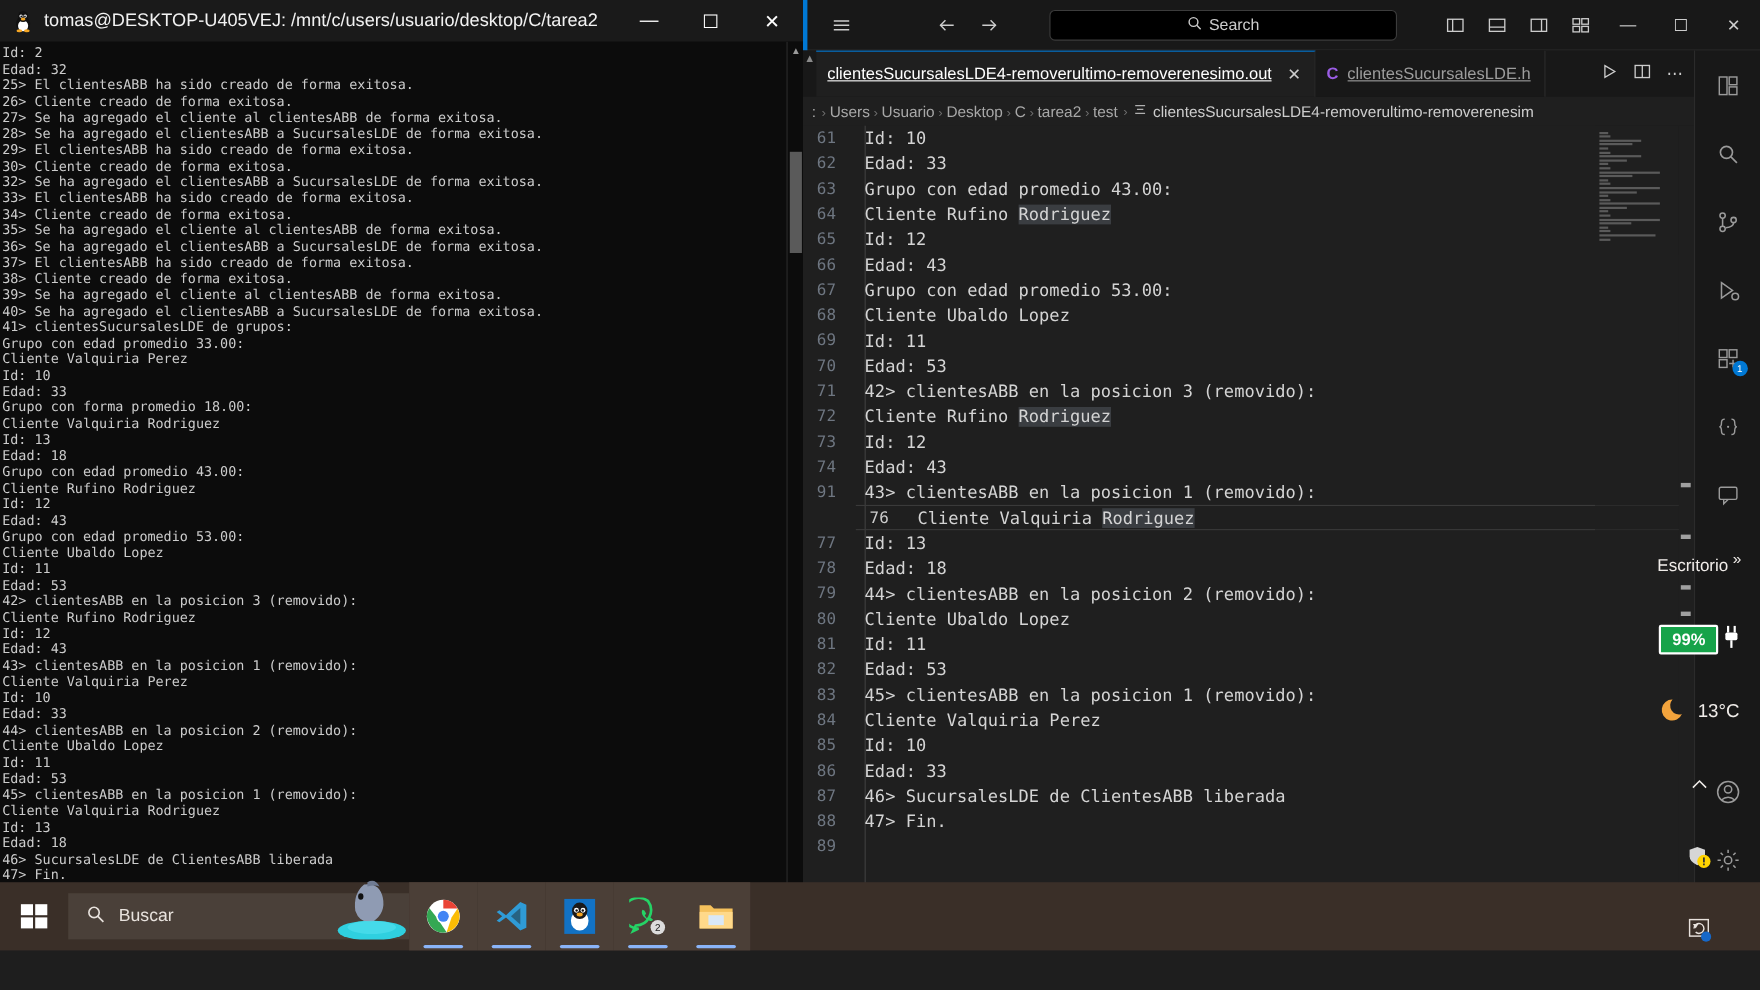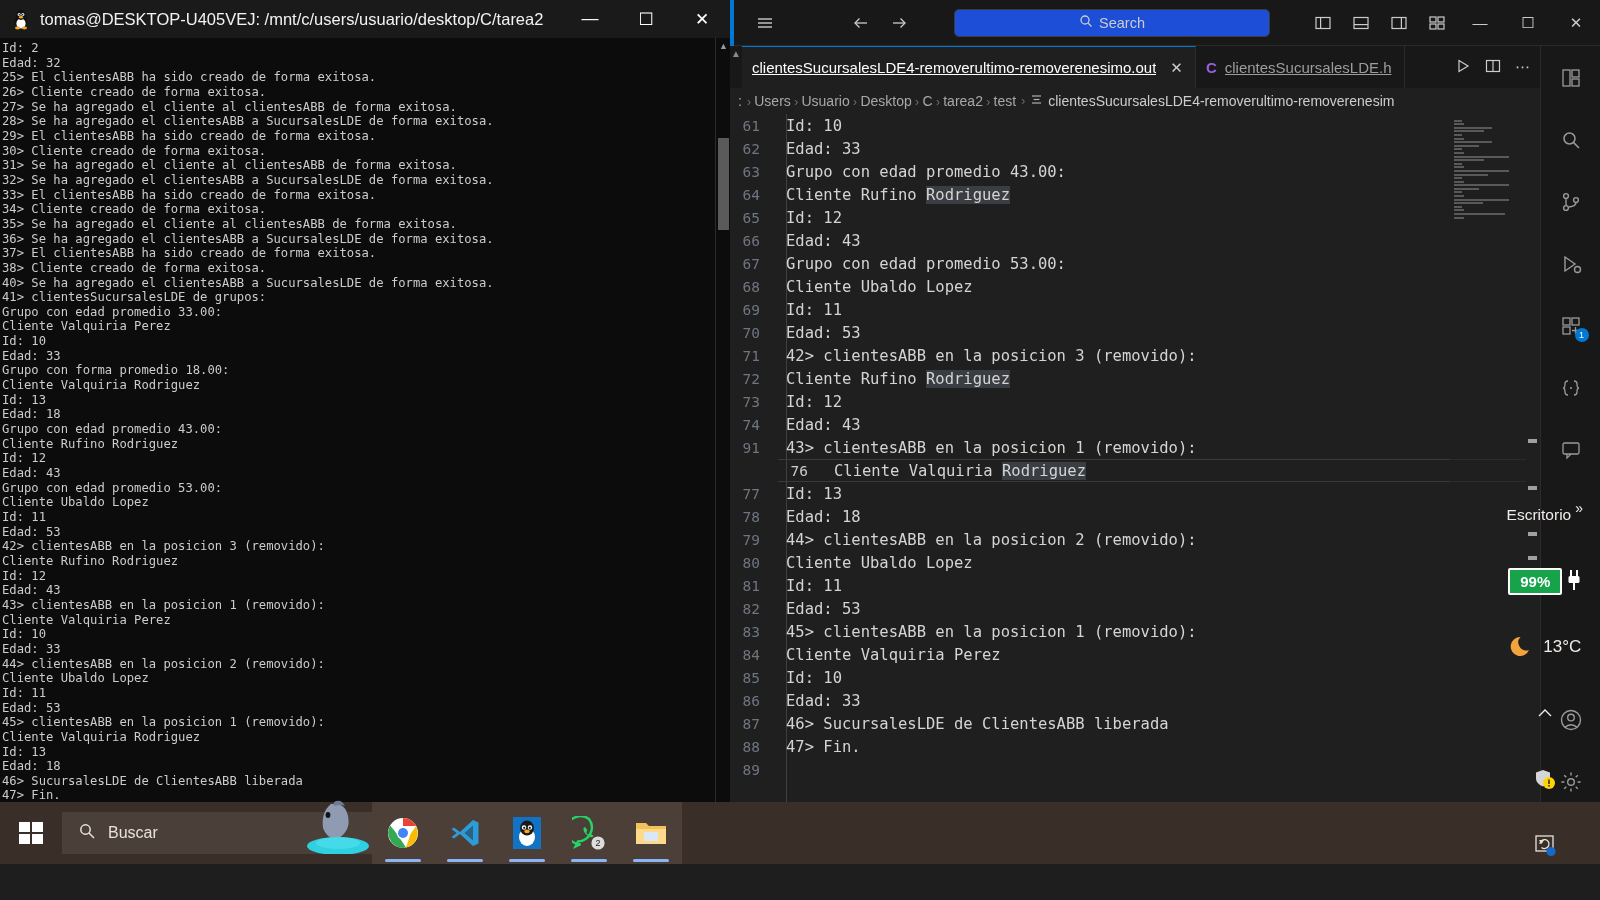--- a/index.html
+++ b/index.html
@@ -74,21 +74,21 @@
   #vs-accentbar {
     position: absolute; left: 0; top: 0; width: 4px; height: 46px; background: #0078d4;
   }
   .vs-icon-btn {
     width: 38px; height: 34px; display: flex; align-items: center; justify-content: center;
     color: #cccccc; flex: none;
   }
   #vs-hamburger { margin-left: 16px; }
   #vs-navgroup { display: flex; margin-left: 58px; }
   #vs-searchbox {
-    width: 340px; height: 28px; margin-left: 36px; background: #1d4ed8;
+    width: 340px; height: 28px; margin-left: 36px; background: #000000;
     border: 1px solid #3c3c3c; border-radius: 5px;
     display: flex; align-items: center; justify-content: center; gap: 6px;
     color: #cccccc; font-size: 14.5px;
   }
   #vs-layoutgroup { display: flex; margin-left: 34px; }
   #vs-windowbtns { margin-left: auto; display: flex; }
   .vs-winbtn {
     width: 48px; height: 46px; display: flex; align-items: center; justify-content: center;
     color: #cccccc; font-size: 15px;
   }
@@ -245,28 +245,28 @@
     <div id="terminal-body">
       <div id="term-lines">
           <div class="term-line">Id: 2</div>
           <div class="term-line">Edad: 32</div>
           <div class="term-line">25&gt; El clientesABB ha sido creado de forma exitosa.</div>
           <div class="term-line">26&gt; Cliente creado de forma exitosa.</div>
           <div class="term-line">27&gt; Se ha agregado el cliente al clientesABB de forma exitosa.</div>
           <div class="term-line">28&gt; Se ha agregado el clientesABB a SucursalesLDE de forma exitosa.</div>
           <div class="term-line">29&gt; El clientesABB ha sido creado de forma exitosa.</div>
           <div class="term-line">30&gt; Cliente creado de forma exitosa.</div>
-          <div class="term-line">31&gt; Se ha agregado el cliente al clientesABB de forma exitosa.</div>
           <div class="term-line">32&gt; Se ha agregado el clientesABB a SucursalesLDE de forma exitosa.</div>
           <div class="term-line">33&gt; El clientesABB ha sido creado de forma exitosa.</div>
           <div class="term-line">34&gt; Cliente creado de forma exitosa.</div>
           <div class="term-line">35&gt; Se ha agregado el cliente al clientesABB de forma exitosa.</div>
           <div class="term-line">36&gt; Se ha agregado el clientesABB a SucursalesLDE de forma exitosa.</div>
           <div class="term-line">37&gt; El clientesABB ha sido creado de forma exitosa.</div>
           <div class="term-line">38&gt; Cliente creado de forma exitosa.</div>
+          <div class="term-line">39&gt; Se ha agregado el cliente al clientesABB de forma exitosa.</div>
           <div class="term-line">40&gt; Se ha agregado el clientesABB a SucursalesLDE de forma exitosa.</div>
           <div class="term-line">41&gt; clientesSucursalesLDE de grupos:</div>
           <div class="term-line">Grupo con edad promedio 33.00:</div>
           <div class="term-line">Cliente Valquiria Perez</div>
           <div class="term-line">Id: 10</div>
           <div class="term-line">Edad: 33</div>
           <div class="term-line">Grupo con forma promedio 18.00:</div>
           <div class="term-line">Cliente Valquiria Rodriguez</div>
           <div class="term-line">Id: 13</div>
           <div class="term-line">Edad: 18</div>

